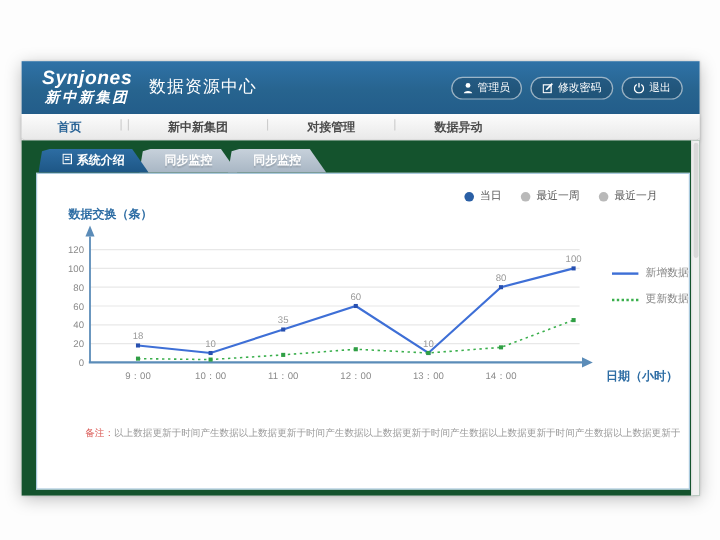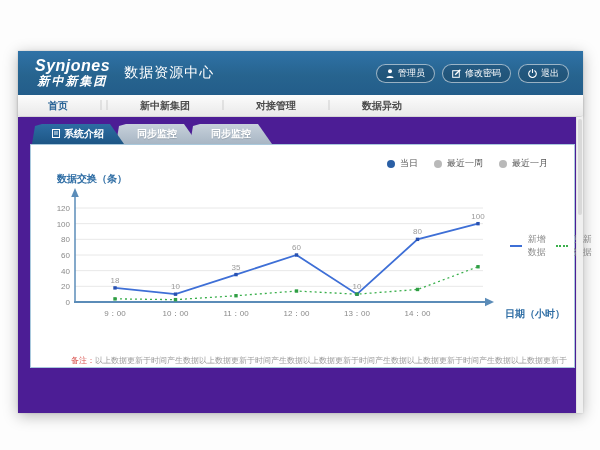--- a/index.html
+++ b/index.html
@@ -38,53 +38,53 @@
     border-bottom:1px solid #d4d4d4;
     box-shadow:0 2px 3px rgba(0,0,0,.12);
     display:flex; align-items:center; padding-left:0;
     border-radius:0 0 3px 3px;
     font-family:Liberation Mono, monospace;
   }
   .nav-item { font-size:10px; font-weight:bold; color:#4a4a4a; padding:0 30px; cursor:pointer; }
   .nav-item.active { color:#2a6496; }
   .nav-sep { color:#c9c9c9; font-size:10px; }
   
-  .content { position:absolute; left:0; top:66px; right:0; bottom:0; background:#4c1d95; }
+  .content { position:absolute; left:0; top:66px; right:0; bottom:0; background:#14532d; }
   .tabs { position:absolute; left:14px; top:7px; display:flex; height:20px; }
   .tab {
     height:20px; display:flex; align-items:center; justify-content:center; gap:4px;
     font-size:10px; font-weight:bold; color:#fff; cursor:pointer;
     clip-path:polygon(0 100%, 3px 2px, 10px 0, calc(100% - 14px) 0, 100% 100%);
     margin-right:-8px;
   }
   .tab.active {
     width:92px; z-index:2;
     background:linear-gradient(180deg,#2d6da3,#1d5685);
   }
   .tab.inactive {
     width:82px; z-index:1;
     background:linear-gradient(180deg,#c7d1db,#a8b6c4);
     text-shadow:0 1px 1px rgba(0,0,0,.15);
   }
   .panel {
-    position:absolute; left:12px; top:27px; width:545px; height:224px;
+    position:absolute; left:12px; top:27px; width:545px; height:264px;
     background:#fff; border:1px solid #a9c9dd;
   }
   
   .radio-row { position:absolute; right:26px; top:12px; display:flex; gap:16px; }
   .radio { display:flex; align-items:center; gap:5px; font-size:9px; color:#555; cursor:pointer; }
   .radio .dot { width:8px; height:8px; border-radius:50%; background:#b9b9b9; }
   .radio.selected .dot { background:#2a5fa5; }
   
   .ylabel { position:absolute; left:26px; top:27px; font-size:10px; color:#2e6da4; font-weight:bold; }
   #chart-svg { position:absolute; left:24px; top:39px; overflow:visible; }
   .tick { font-size:8px; fill:#8a8a8a; font-family:"Liberation Sans",sans-serif; }
   .plabel { font-size:8px; fill:#9a9a9a; font-family:"Liberation Sans",sans-serif; }
   .xlabel { position:absolute; left:474px; top:162px; font-size:10px; font-weight:bold; color:#2e6da4; }
-  .legend { position:absolute; left:479px; top:88px; display:flex; flex-direction:row; gap:9px; }
+  .legend { position:absolute; left:479px; top:76px; display:flex; flex-direction:column; gap:9px; }
   .legend-row { display:flex; align-items:center; gap:6px; cursor:default; }
   .legend-sample { width:22px; height:0; border-top:2px solid #3e6fd6; }
   .legend-label { font-size:9px; color:#888; }
   
   .note {
     position:absolute; left:40px; top:210px; width:500px;
     font-size:8px; color:#9a9a9a; white-space:nowrap; overflow:hidden;
   }
   .note .red { color:#d9534f; }
   

